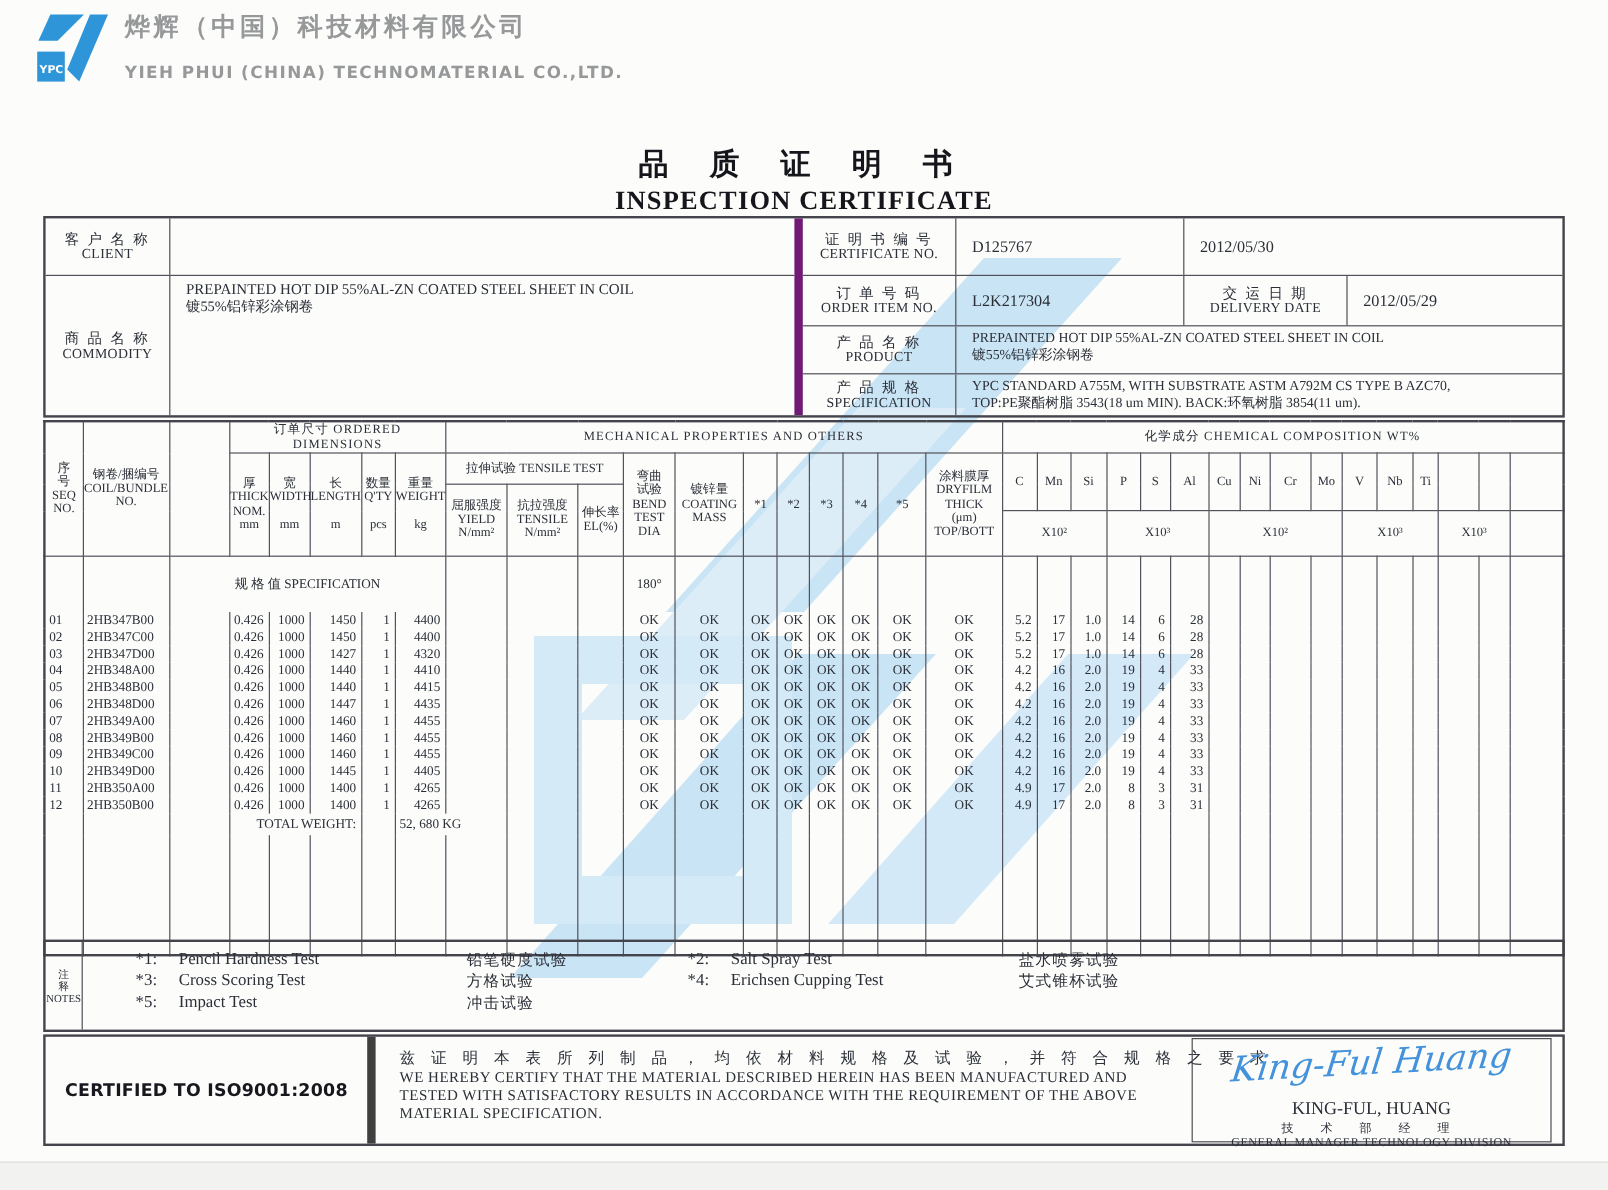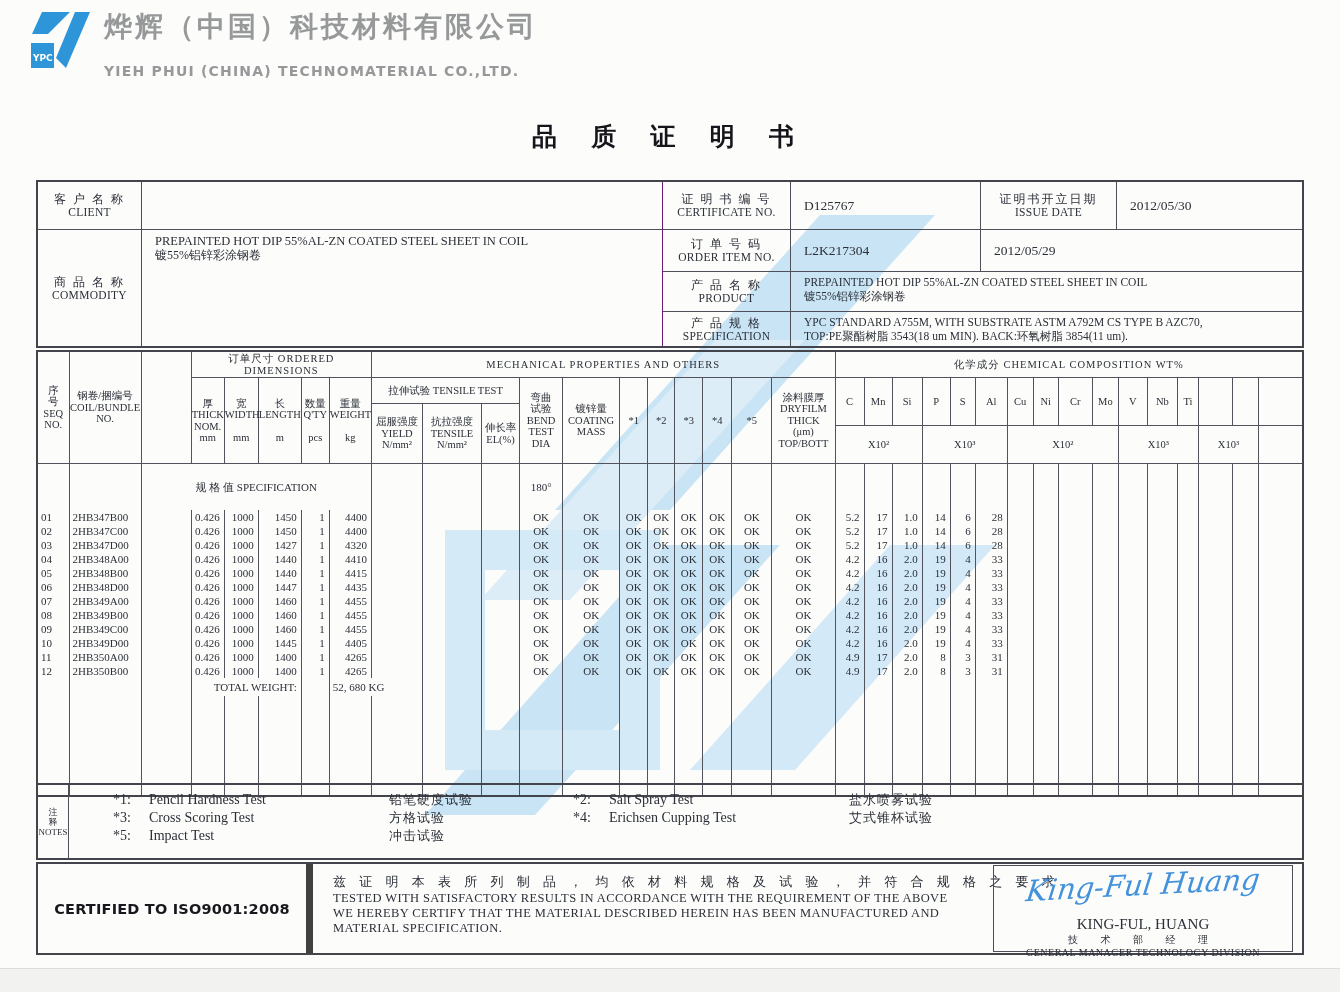--- a/index.html
+++ b/index.html
@@ -5,31 +5,31 @@
   html,body{margin:0;padding:0;background:#d9d9d9;}
   .page{position:relative;width:1340px;height:992px;background:#fcfcfa;overflow:hidden;
         font-family:"Liberation Serif",serif;color:#2b2f38;}
   .layer{position:absolute;z-index:1;}
   
   .wm{position:absolute;left:420px;top:215px;z-index:0;}
 
   
   .brand{left:28px;top:8px;display:flex;}
   .company{margin-left:12px;}
-  .company-cn{font-family:"DejaVu Sans",sans-serif;font-weight:bold;font-size:28px;color:#96989a;letter-spacing:3px;}
+  .company-cn{font-family:"DejaVu Sans",sans-serif;font-weight:bold;font-size:21px;color:#96989a;letter-spacing:3px;}
   .company-en{font-family:"DejaVu Sans",sans-serif;font-weight:bold;font-size:14px;color:#96989a;letter-spacing:1.2px;margin-top:17px;}
   .address{left:785px;top:48px;font-size:11.5px;line-height:13.5px;color:#333a46;white-space:pre-line;}
 
   .titleblock{left:36px;top:120px;width:1268px;text-align:center;}
   .title-cn{font-size:25px;font-weight:bold;letter-spacing:14px;color:#15151c;}
   .title-en{font-size:22px;font-weight:bold;letter-spacing:1px;color:#15151c;margin-top:1px;}
 
   
   .info{left:36px;top:180px;width:1268px;height:168px;border:2px solid #44444c;display:flex;box-sizing:border-box;}
-  .info-left{width:624px;border-right:1px solid #701a75;display:flex;flex-direction:column;}
+  .info-left{width:624px;border-right:7px solid #701a75;display:flex;flex-direction:column;}
   .info-right{flex:1;display:flex;flex-direction:column;}
   .irow{display:flex;box-sizing:border-box;}
   .bb{border-bottom:1px solid #50505a;}
   .br{border-right:1px solid #50505a;}
   .lab{display:flex;flex-direction:column;justify-content:center;text-align:center;box-sizing:border-box;}
   .lab-cn{font-size:12px;letter-spacing:2px;line-height:14px;}
   .lab-en{font-size:11.5px;line-height:13px;letter-spacing:0.3px;}
   .val{display:flex;flex-direction:column;justify-content:center;padding-left:13px;font-size:13.5px;box-sizing:border-box;}
   .val2{justify-content:flex-start;padding-top:4px;font-size:11.5px;line-height:14px;}
   .w104{width:104px;} .w128{width:128px;} .w190{width:190px;} .w136{width:136px;}
@@ -103,20 +103,21 @@
     </svg>
     <div class="company">
       <div class="company-cn">烨辉（中国）科技材料有限公司</div>
       <div class="company-en">YIEH PHUI (CHINA) TECHNOMATERIAL CO.,LTD.</div>
     </div>
   </div>
 
 
   <div class="layer titleblock">
     <div class="title-cn">品 质 证 明 书</div>
+    <div class="title-en">INSPECTION CERTIFICATE</div>
   </div>
 
   <div class="layer info">
     <div class="info-left">
       <div class="irow h48 bb">
         <div class="lab w104 br">
           <div class="lab-cn">客 户 名 称</div>
           <div class="lab-en">CLIENT</div>
         </div>
         <div class="val grow"></div>
@@ -132,32 +133,32 @@
         </div>
       </div>
     </div>
     <div class="info-right">
       <div class="irow h48 bb">
         <div class="lab w128 br">
           <div class="lab-cn">证 明 书 编 号</div>
           <div class="lab-en">CERTIFICATE NO.</div>
         </div>
         <div class="val w190 br">D125767</div>
-        <div class="lab w136 br">
-          <div class="lab-cn">证明书开立日期</div>
-          <div class="lab-en">ISSUE DATE</div>
-        </div>
         <div class="val grow">2012/05/30</div>
       </div>
       <div class="irow h42 bb">
         <div class="lab w128 br">
           <div class="lab-cn">订 单 号 码</div>
           <div class="lab-en">ORDER ITEM NO.</div>
         </div>
         <div class="val w190 br">L2K217304</div>
+        <div class="lab w136 br">
+          <div class="lab-cn">交 运 日 期</div>
+          <div class="lab-en">DELIVERY DATE</div>
+        </div>
         <div class="val grow">2012/05/29</div>
       </div>
       <div class="irow h40 bb">
         <div class="lab w128 br">
           <div class="lab-cn">产 品 名 称</div>
           <div class="lab-en">PRODUCT</div>
         </div>
         <div class="val val2 grow" style="padding-top:3px">
           <div>PREPAINTED HOT DIP 55%AL-ZN COATED STEEL SHEET IN COIL</div>
           <div>镀55%铝锌彩涂钢卷</div>
@@ -888,22 +889,22 @@
         <span class="nen">Impact Test</span>
         <span class="ncn">冲击试验</span>
       </div>
     </div>
   </div>
 
   <div class="layer footer">
     <div class="iso">CERTIFIED TO ISO9001:2008</div>
     <div class="certify">
       <div class="certify-cn">兹 证 明 本 表 所 列 制 品 ， 均 依 材 料 规 格 及 试 验 ， 并 符 合 规 格 之 要 求</div>
+      <div class="certify-en">WE HEREBY CERTIFY THAT THE MATERIAL  DESCRIBED  HEREIN  HAS BEEN  MANUFACTURED  AND</div>
       <div class="certify-en">TESTED WITH SATISFACTORY RESULTS IN ACCORDANCE WITH THE REQUIREMENT  OF  THE  ABOVE</div>
-      <div class="certify-en">WE HEREBY CERTIFY THAT THE MATERIAL  DESCRIBED  HEREIN  HAS BEEN  MANUFACTURED  AND</div>
       <div class="certify-en">MATERIAL SPECIFICATION.</div>
     </div>
   </div>
 
   <div class="layer sigbox">
     <div class="sig-script">King-Ful Huang</div>
     <div class="sig-name">KING-FUL, HUANG</div>
     <div class="sig-cn">技 术 部 经 理</div>
     <div class="sig-en">GENERAL MANAGER TECHNOLOGY DIVISION</div>
   </div>

